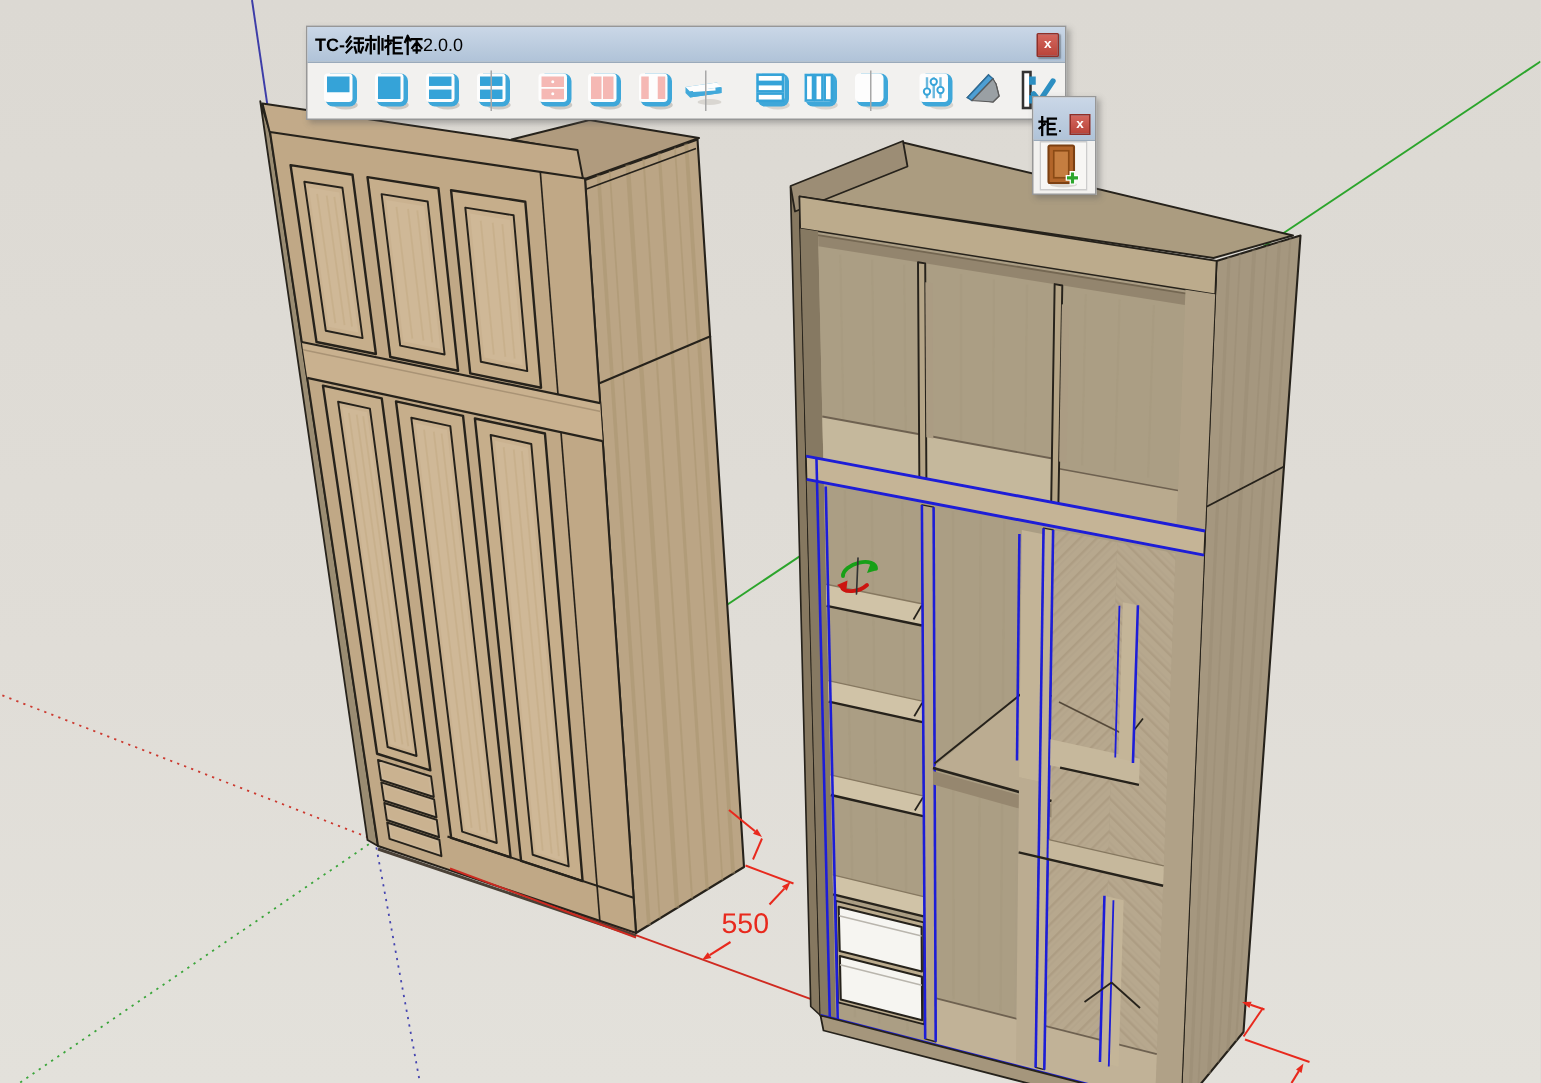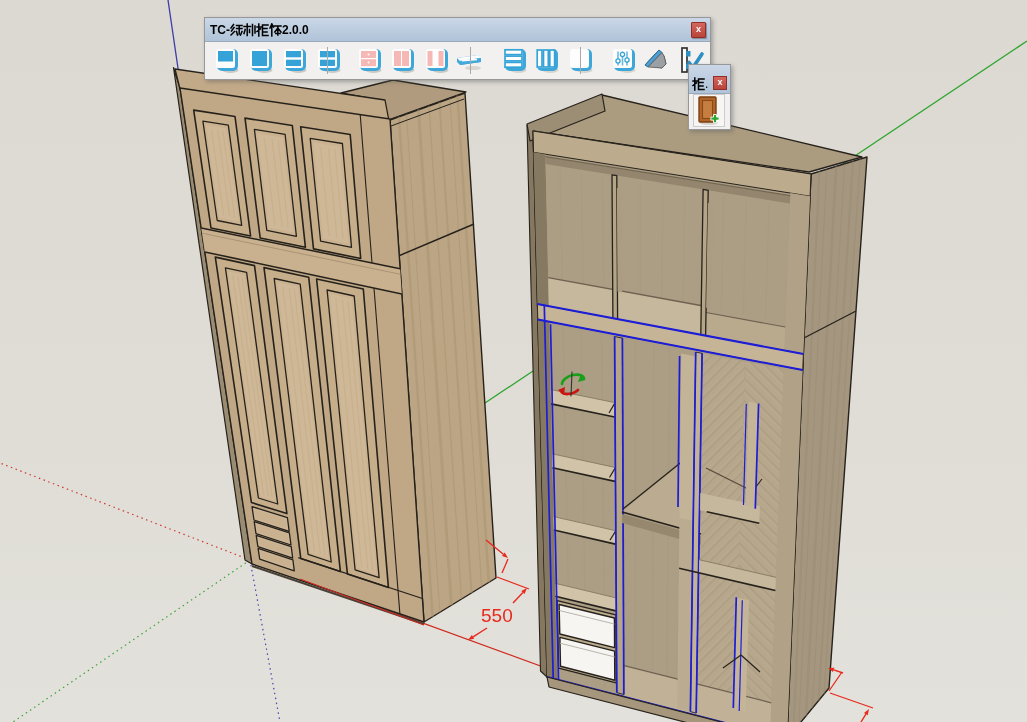--- a/index.html
+++ b/index.html
@@ -288,21 +288,21 @@
       <svg width="13" height="14" viewBox="0 0 13 14" style="vertical-align:-2px">
         <g stroke="#000" stroke-width="1.5" fill="none" stroke-linecap="square">
           <path d="M2.8 1 V13 M1 4 H5 M1 8.5 L4.5 5.8 M6.5 2 H12 M6.5 2 V12.5 H12 M6.5 5.5 H11 M6.5 9 H11 M6.5 12.5 H12"></path>
         </g>
       </svg>
       <svg width="13" height="14" viewBox="0 0 13 14" style="vertical-align:-2px">
         <g stroke="#000" stroke-width="1.5" fill="none" stroke-linecap="square">
           <path d="M2.8 1 V13 M4.5 4 L2.8 1 L1 5 M5.5 3 H12 M8.8 3 V12 M8.8 5 L5.8 9 M8.8 5 L12 9 M6.8 10.5 H11"></path>
         </g>
       </svg>
-      <span style="font-weight:bold">2.0.0</span>
+      <span style="font-weight:normal">2.0.0</span>
       <div style="position:absolute;right:4px;top:4px;width:13px;height:14px;background:linear-gradient(#d4675e,#b9443a);border:1px solid #8f2f28;border-radius:1px;box-shadow:1px 1px 1px rgba(0,0,0,0.3);color:#fff;font-weight:bold;font-size:9px;line-height:13px;text-align:center;font-family:'Liberation Sans',sans-serif">x</div>
     </div>
   <svg width="503" height="36" style="position:absolute;left:0;top:24px" viewBox="0 0 503 36">
   <svg x="9" y="5" width="26" height="27" viewBox="0 0 26 27">
         <ellipse cx="16.5" cy="23" rx="8" ry="3" fill="#ccc9c4"></ellipse>
         <path d="M6 2 h13 a5 5 0 0 1 5 5 v12 a5 5 0 0 1 -5 5 h-11 a5 5 0 0 1 -5 -5 z" fill="#3ea7d9"></path>
         <rect x="2" y="2" width="19" height="19" rx="2.5" fill="#fdfdfd"></rect>
         <rect x="4" y="4" width="15" height="10.5" fill="#35a3d8"></rect>
       </svg>
       <svg x="43" y="5" width="26" height="27" viewBox="0 0 26 27">

